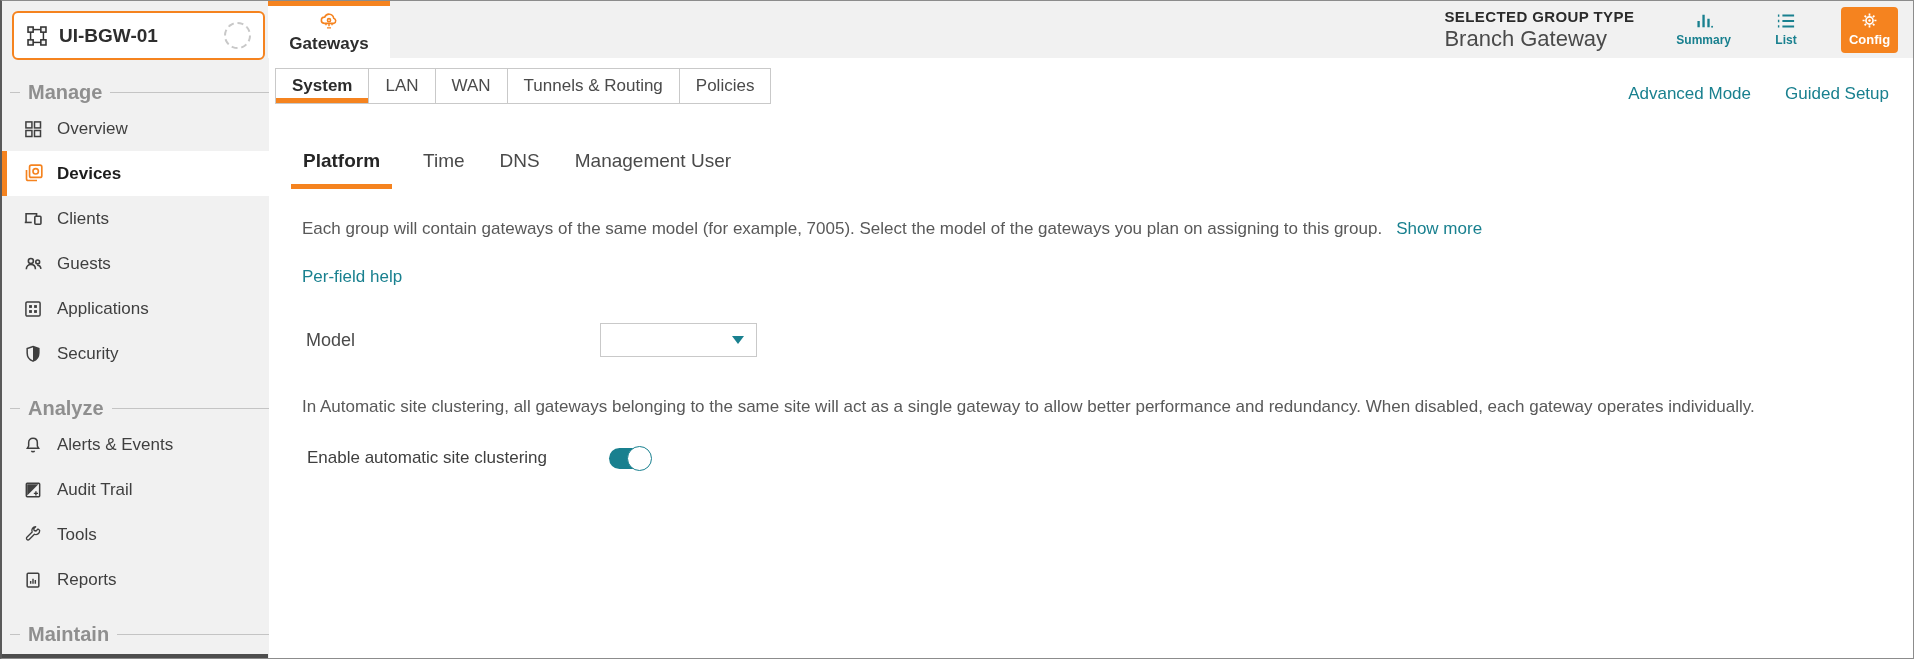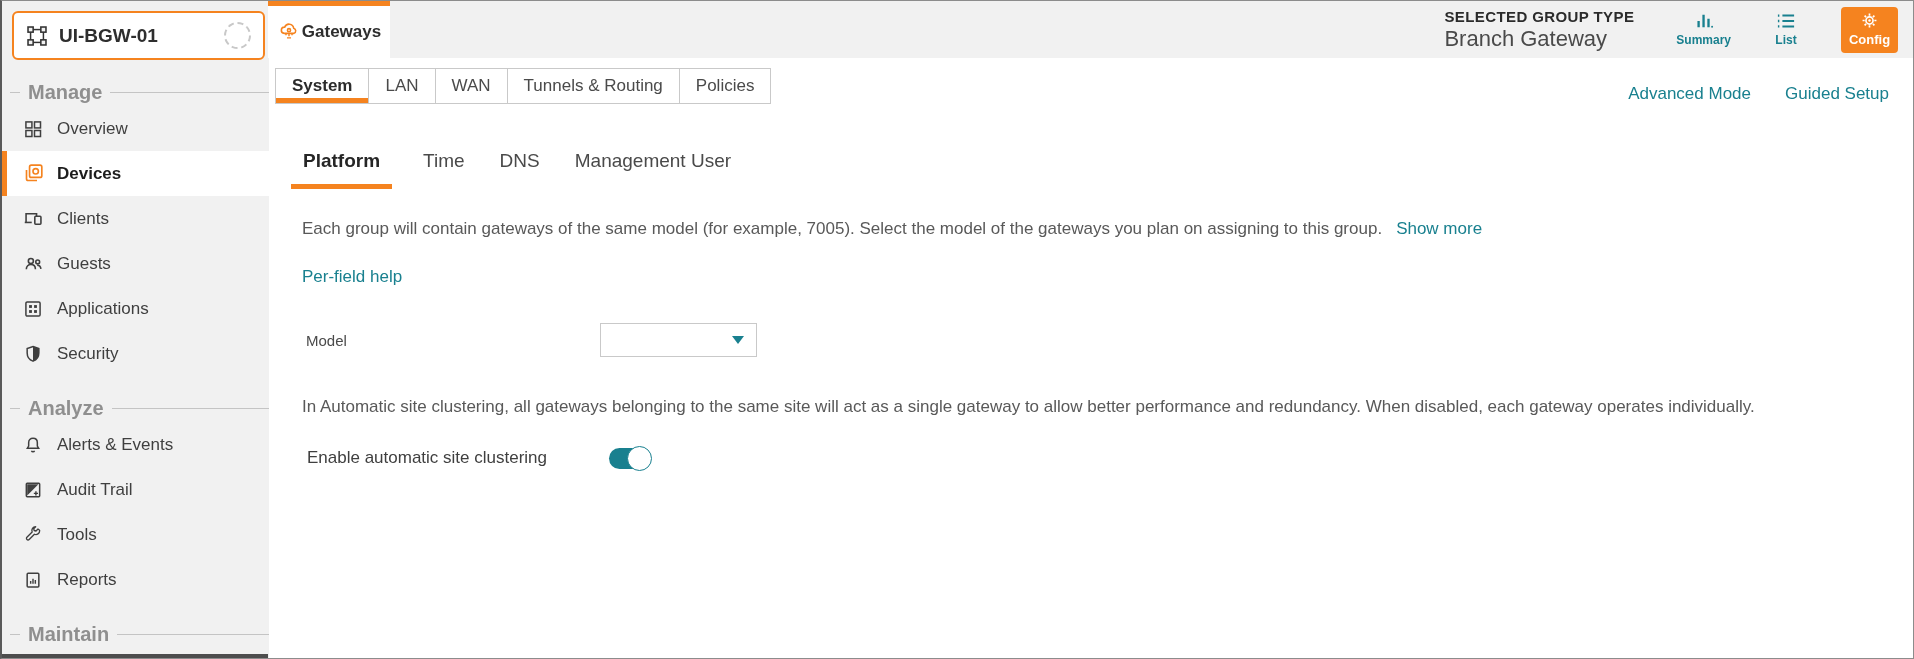--- a/index.html
+++ b/index.html
@@ -43,21 +43,21 @@
   }
   .side-bottom-strip { position:absolute; left:0; bottom:0; width:266px; height:4px; background:#4d4d4d; }
 
   
   .topbar {
     position:absolute; left:266px; right:0; top:0; height:57px;
     background:#f1f1f1; display:flex; align-items:stretch;
   }
   .context-tab {
     width:122px; background:#fff; border-top:5px solid #F5831F;
-    display:flex; flex-direction:row; align-items:center; justify-content:center; gap:1px;
+    display:flex; flex-direction:column; align-items:center; justify-content:center; gap:1px;
     cursor:pointer;
   }
   .context-tab .ct-label { font-size:17px; font-weight:bold; color:#2e2e2e; }
   .topbar .spacer { flex:1; }
   .grouptype { display:flex; flex-direction:column; justify-content:center; margin-right:42px; }
   .grouptype .gt-label { font-size:15px; font-weight:bold; color:#2b2b2b; letter-spacing:.4px; }
   .grouptype .gt-value { font-size:22px; color:#4a4a4a; margin-top:1px; }
   .view-btn {
     display:flex; flex-direction:column; align-items:center; justify-content:center; gap:3px;
     margin-right:44px; cursor:pointer; color:#19808F; font-size:12px; font-weight:bold;
@@ -83,21 +83,21 @@
 
   .subtabs { display:flex; gap:27px; margin:22px 0 0 22px; align-items:flex-start; }
   .subtab { font-size:19px; color:#4a4a4a; padding:0 4px 17px; cursor:pointer; white-space:nowrap;margin-top:24px; }
   .subtab.active { font-weight:bold; color:#262626; padding:0 12px 12px; border-bottom:5px solid #F5831F; }
 
   .intro-row { margin:30px 24px 0 33px; font-size:17px; color:#595959; line-height:20px; }
   .intro-row .teal-link { margin-left:14px; }
   .pfh-row { margin:28px 0 0 33px; }
 
   .model-row { display:flex; align-items:center; margin:36px 0 0 37px; }
-  .model-row .f-label { width:294px; font-size:15px; color:#4a4a4a; }
+  .model-row .f-label { width:294px; font-size:18px; color:#4a4a4a; }
   .dropdown {
     width:157px; height:34px; border:1px solid #c9c9c9; background:#fff;
     display:flex; align-items:center; padding:0 12px; cursor:pointer;
   }
   .dropdown .dd-value { flex:1; font-size:16px; color:#333; }
   .caret-down {
     width:0; height:0; border-left:6px solid transparent; border-right:6px solid transparent;
     border-top:8px solid #19808F;
   }
 

